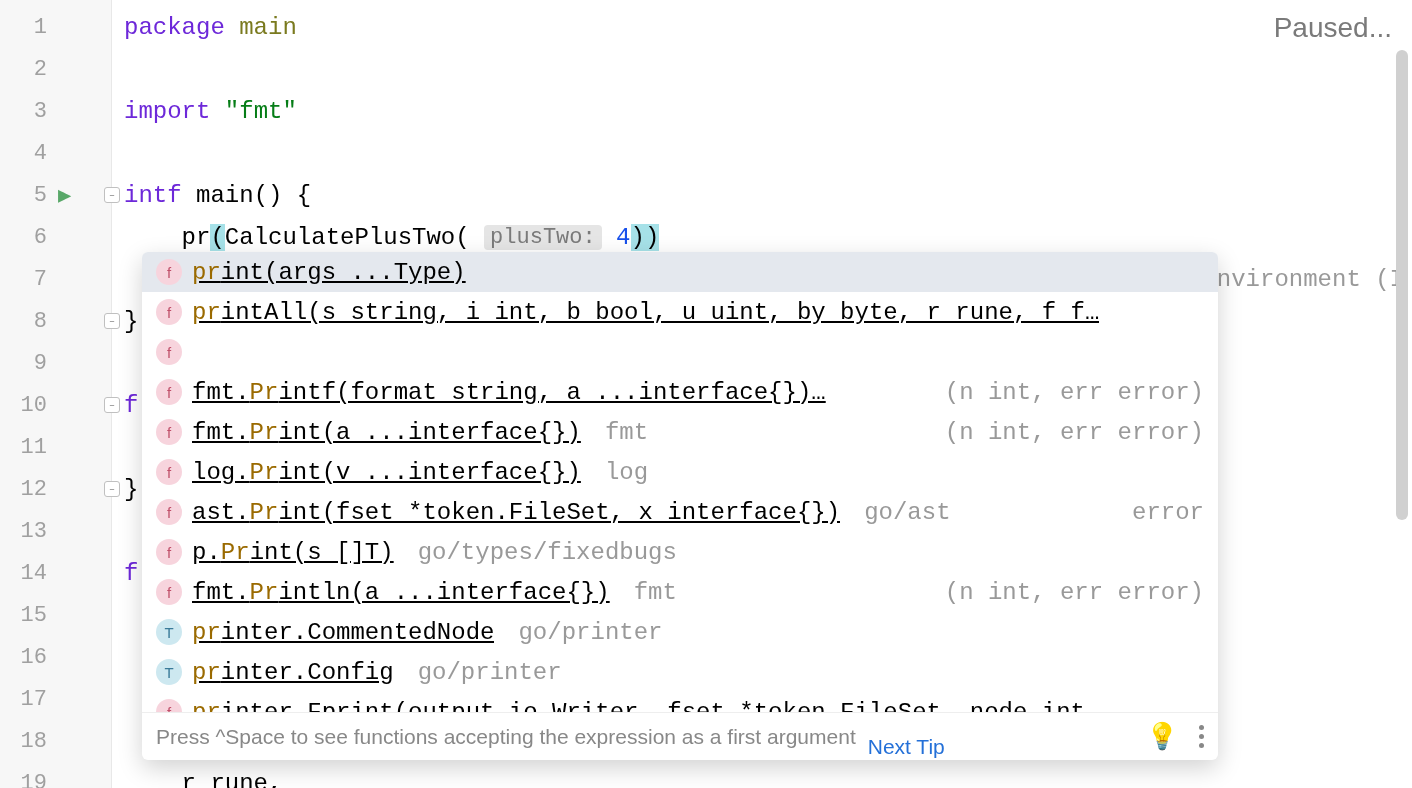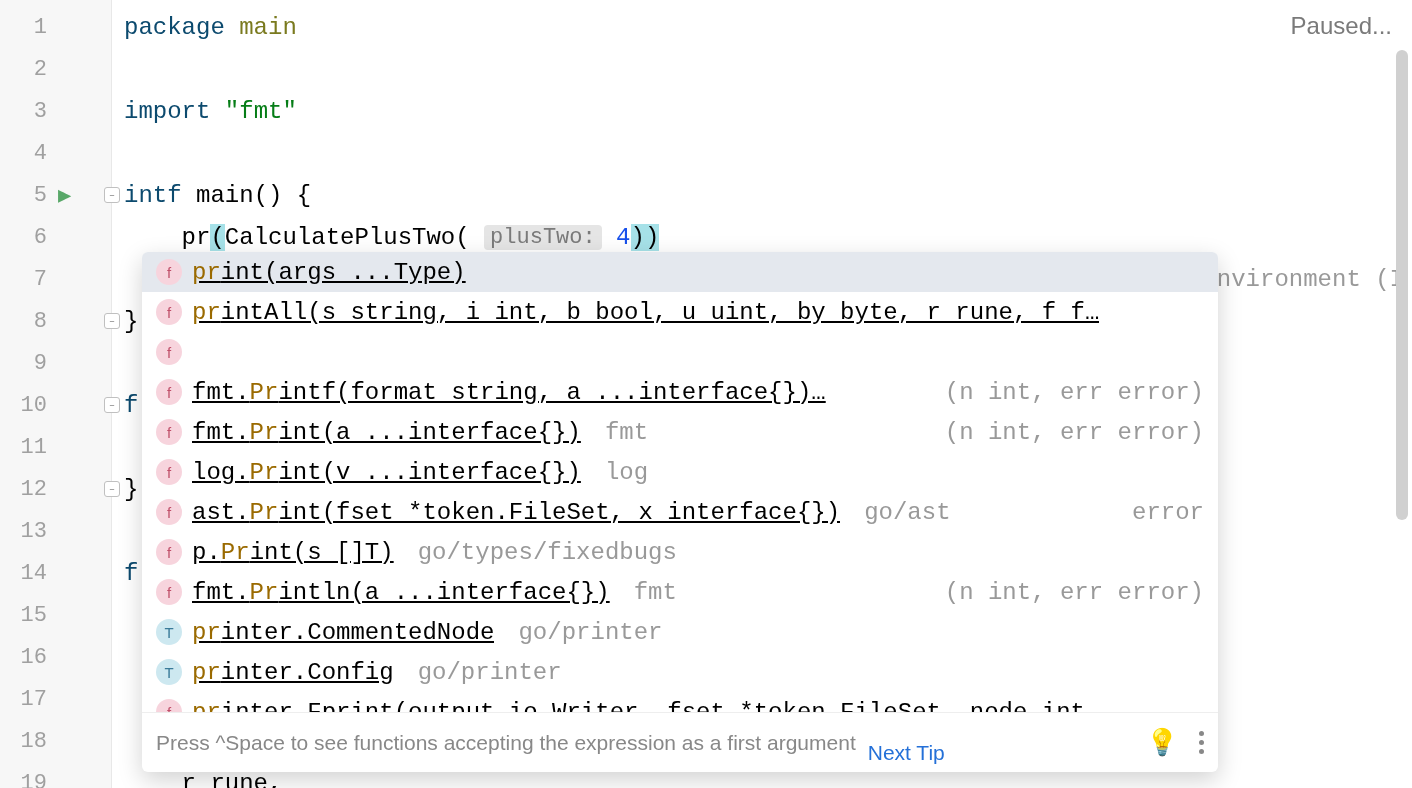--- a/index.html
+++ b/index.html
@@ -4,45 +4,45 @@
 <style>
   * { margin:0; padding:0; box-sizing:border-box; }
   html,body { width:1412px; height:788px; font-family:Menlo,Consolas,"Courier New",monospace; font-size:24px; background:#fff; overflow:hidden; }
   .editor { display:flex; height:100%; position:relative; }
   .gutter { width:112px; background:#f7f7f7; border-right:1px solid #e8e8e8; padding-top:6px; position:relative; }
   .gutter-line { height:42px; display:flex; align-items:center; justify-content:flex-end; padding-right:64px; color:#a0a0a0; font-size:22px; position:relative; }
   .run-icon { position:absolute; left:58px; color:#59a869; font-size:22px; }
   .fold-icon { position:absolute; right:-9px; top:50%; transform:translateY(-50%); width:16px; height:16px; background:#fff; border:1px solid #c0c0c0; border-radius:3px; display:flex; align-items:center; justify-content:center; font-size:10px; color:#888; z-index:2;}
   .code-area { flex:1; padding-top:6px; position:relative; }
   .code-line { height:42px; display:flex; align-items:center; padding-left:12px; white-space:pre; position:relative; }
-  .kw { color:#0c4a6e; }
+  .kw { color:#6d28d9; }
   .pkg { color:#7a7a1f; }
   .str { color:#067d17; }
   .fn { color:#000; }
   .hint { background:#e5e5e5; color:#7a7a7a; border-radius:4px; padding:0 6px; font-size:22px; }
   .num { color:#1750eb; }
   .paren-hl { background:#a6e1e8; }
   .line-hl { position:absolute; left:0; right:0; height:42px; background:#fffde7; z-index:-1; }
-  .status-paused { position:absolute; right:20px; top:12px; color:#7a7a7a; font-family:-apple-system,Helvetica,Arial,sans-serif; font-size:24px; }
+  .status-paused { position:absolute; right:20px; top:12px; color:#7a7a7a; font-family:-apple-system,Helvetica,Arial,sans-serif; font-size:28px; }
   .scrollbar-track { position:absolute; right:4px; top:50px; width:12px; height:480px; background:transparent; }
   .scrollbar-thumb { width:12px; height:470px; background:#d0d0d0; border-radius:6px; }
 
   .popup { position:absolute; left:142px; top:252px; width:1076px; background:#fff; box-shadow:0 8px 24px rgba(0,0,0,.18); border-radius:6px; overflow:hidden; z-index:10; }
   .popup-list { max-height:460px; overflow:hidden; }
   .popup-item { height:40px; display:flex; align-items:center; padding:0 14px; gap:10px; white-space:pre; cursor:pointer; }
   .popup-item.selected { background:#e4e8ee; }
   .icon-badge { width:26px; height:26px; border-radius:13px; display:flex; align-items:center; justify-content:center; font-size:15px; font-weight:500; font-family:-apple-system,Helvetica,Arial,sans-serif; flex-shrink:0; }
   .icon-f { background:#f7d4dd; color:#c0506a; }
   .icon-t { background:#cde8f0; color:#3a7a99; }
   .item-main { flex:0 0 auto; color:#000;text-decoration:underline; }
   .item-main .hl { color:#9a6a00; }
   .item-pkg { color:#999; margin-left:14px; }
   .item-ret { margin-left:auto; color:#999; }
   .item-trunc { overflow:hidden; text-overflow:ellipsis; }
-  .popup-footer { height:60px; border-top:1px solid #eee; display:flex; align-items:center; padding:0 14px; gap:12px; font-family:-apple-system,Helvetica,Arial,sans-serif; font-size:21px; }
+  .popup-footer { height:48px; border-top:1px solid #eee; display:flex; align-items:center; padding:0 14px; gap:12px; font-family:-apple-system,Helvetica,Arial,sans-serif; font-size:21px; }
   .footer-text { color:#888; }
   .footer-link { color:#2470d8; cursor:pointer;margin-top:20px; }
   .footer-icons { margin-left:auto; display:flex; align-items:center; gap:20px; }
   .bulb { color:#f0a732; font-size:26px; }
   .kebab { display:flex; flex-direction:column; gap:4px; cursor:pointer; }
   .kebab span { width:5px; height:5px; background:#888; border-radius:50%; }
 </style>
 </head>
 <body>
 

